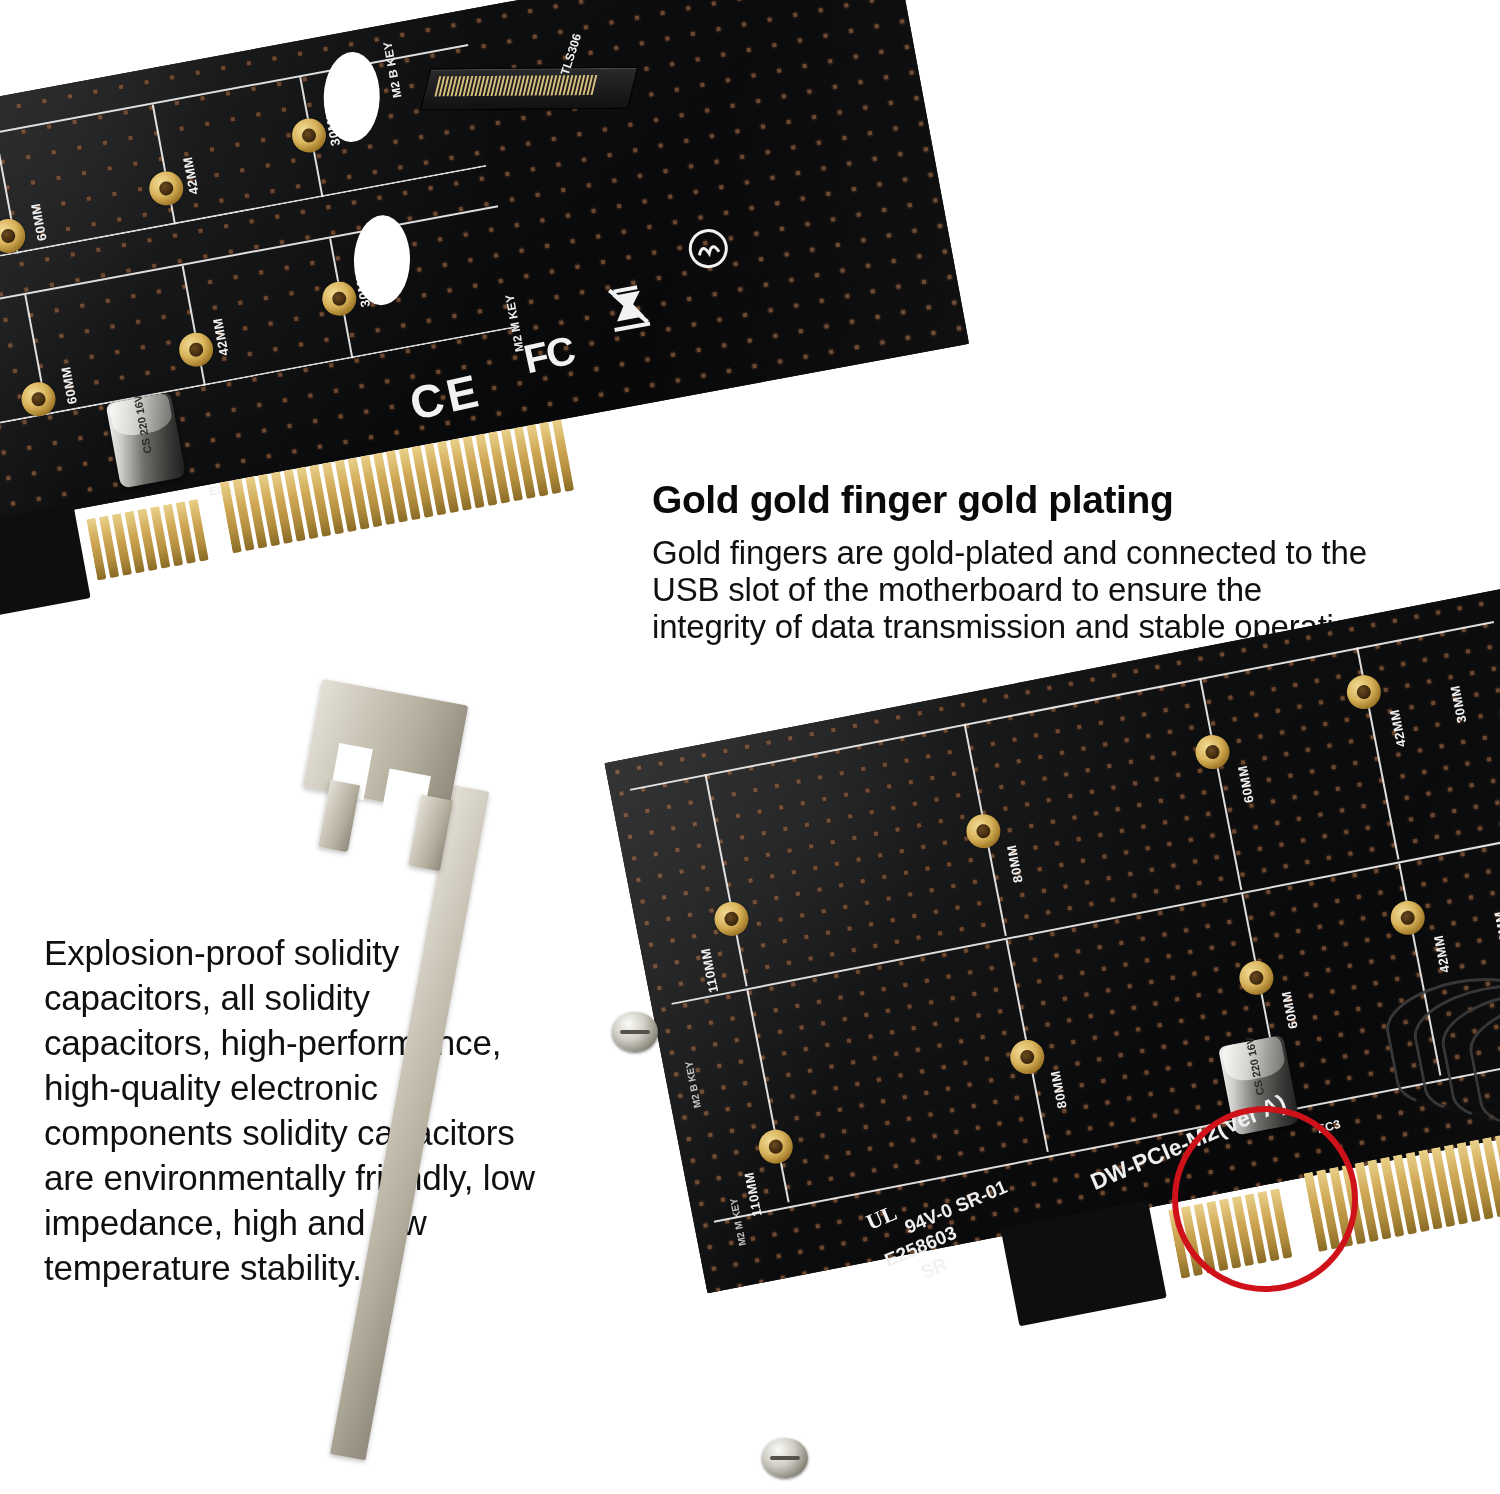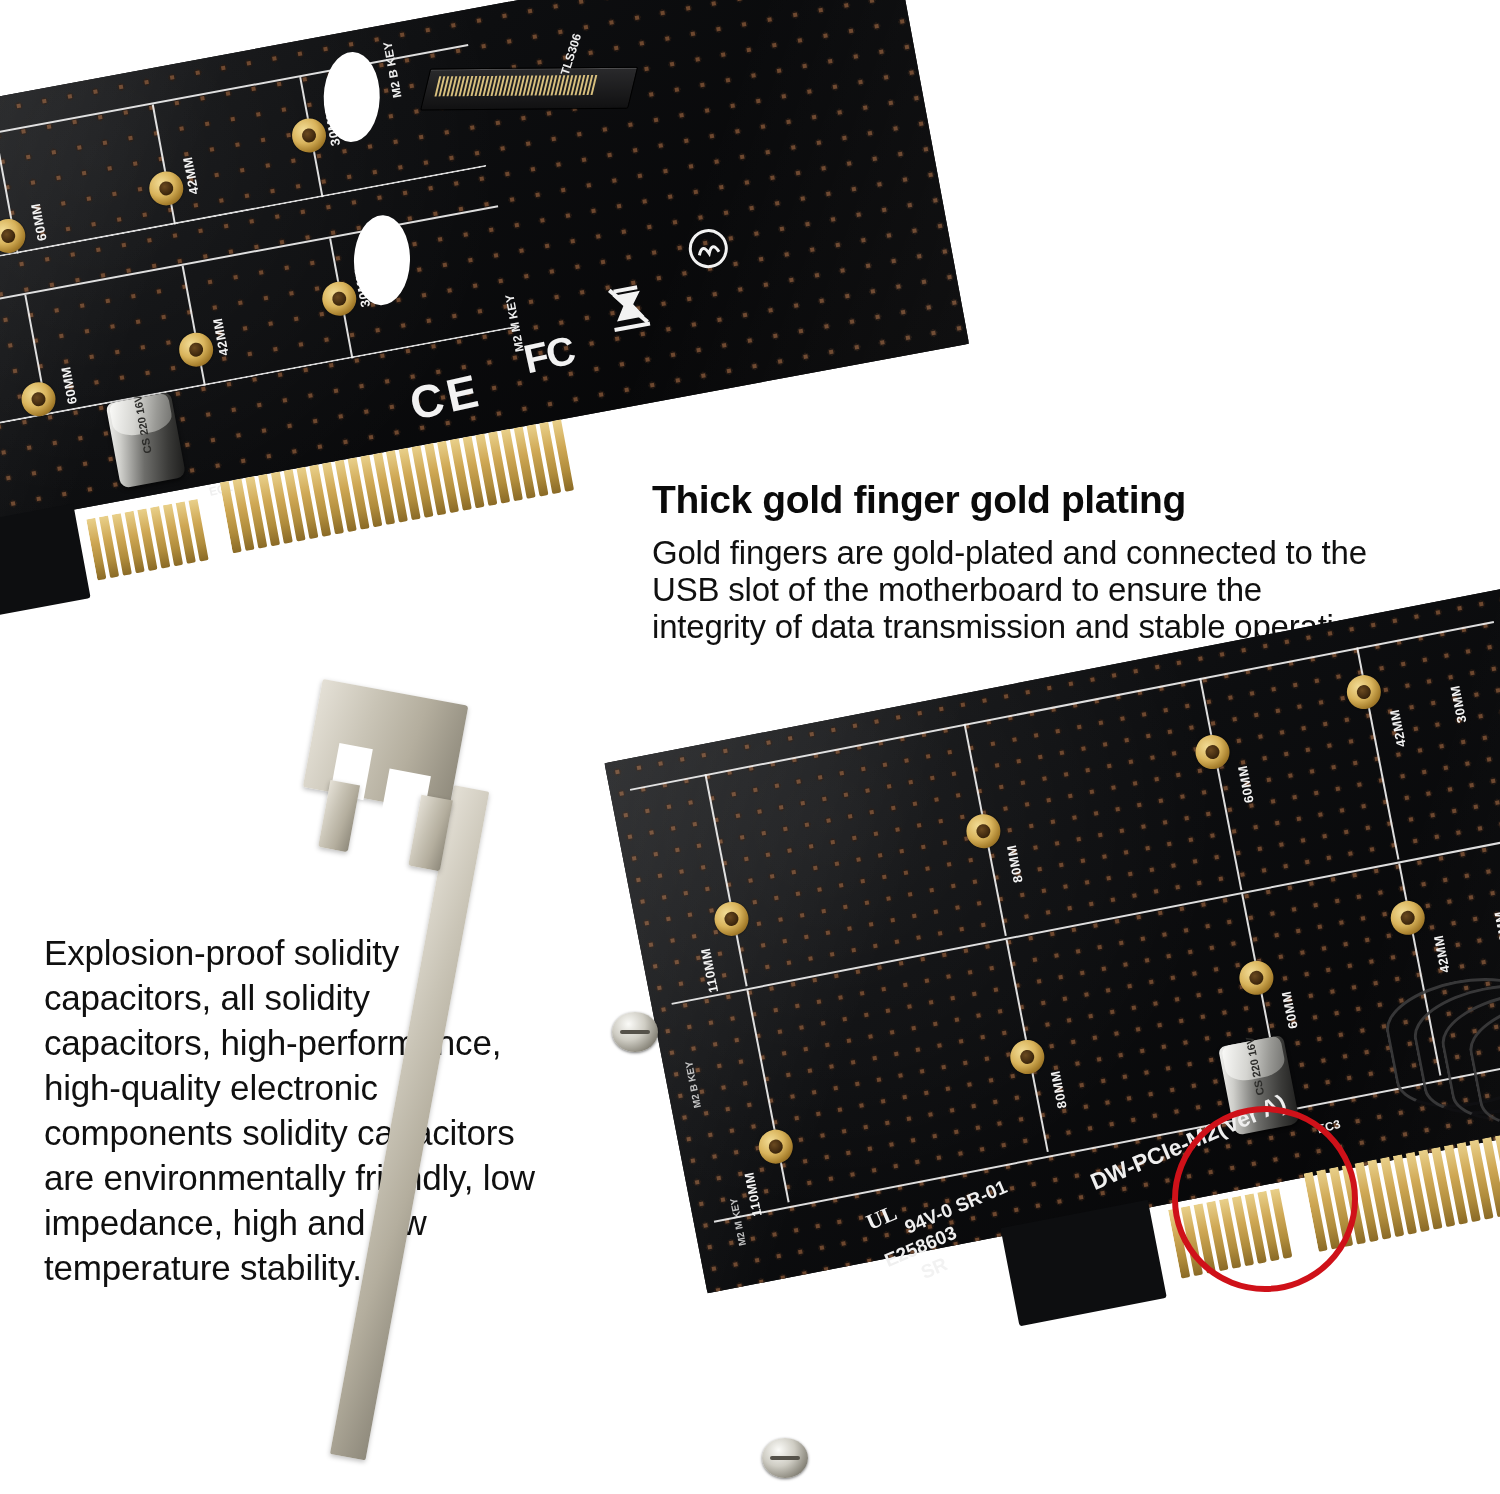--- a/index.html
+++ b/index.html
@@ -255,21 +255,21 @@
           <span></span>
           <span></span>
           <span></span>
           <span></span>
       </div>
     </div>
 
     <div style="position:absolute;left:0;top:534px;width:150px;height:96px;background:#0d0e10;border-radius:0 0 3px 3px;"></div>
   </div>
 
-  <div class="callout-title" style="left:652px;top:478px;">Thick gold finger gold plating</div>
+  <div class="callout-title" style="left:652px;top:478px;">Gold gold finger gold plating</div>
   <div class="callout-body" style="left:652px;top:534px;width:728px;">Gold fingers are gold-plated and connected to the USB slot of the motherboard to ensure the integrity of data transmission and stable operation</div>
 
   <div class="left-body" style="left:44px;top:930px;">Explosion-proof solidity capacitors, all solidity capacitors, high-performance, high-quality electronic components solidity capacitors are environmentally friendly, low impedance, high and low temperature stability.</div>
 
   <div style="position:absolute;left:600px;top:700px;width:980px;height:820px;transform:rotate(-11deg);transform-origin:4% 30%;">
 
     <div class="pcb" style="left:40px;top:60px;width:940px;height:540px;border-radius:4px;">
       <div class="pcb-face"></div>
       <div class="holes dense"></div>
       <div class="gloss"></div>

